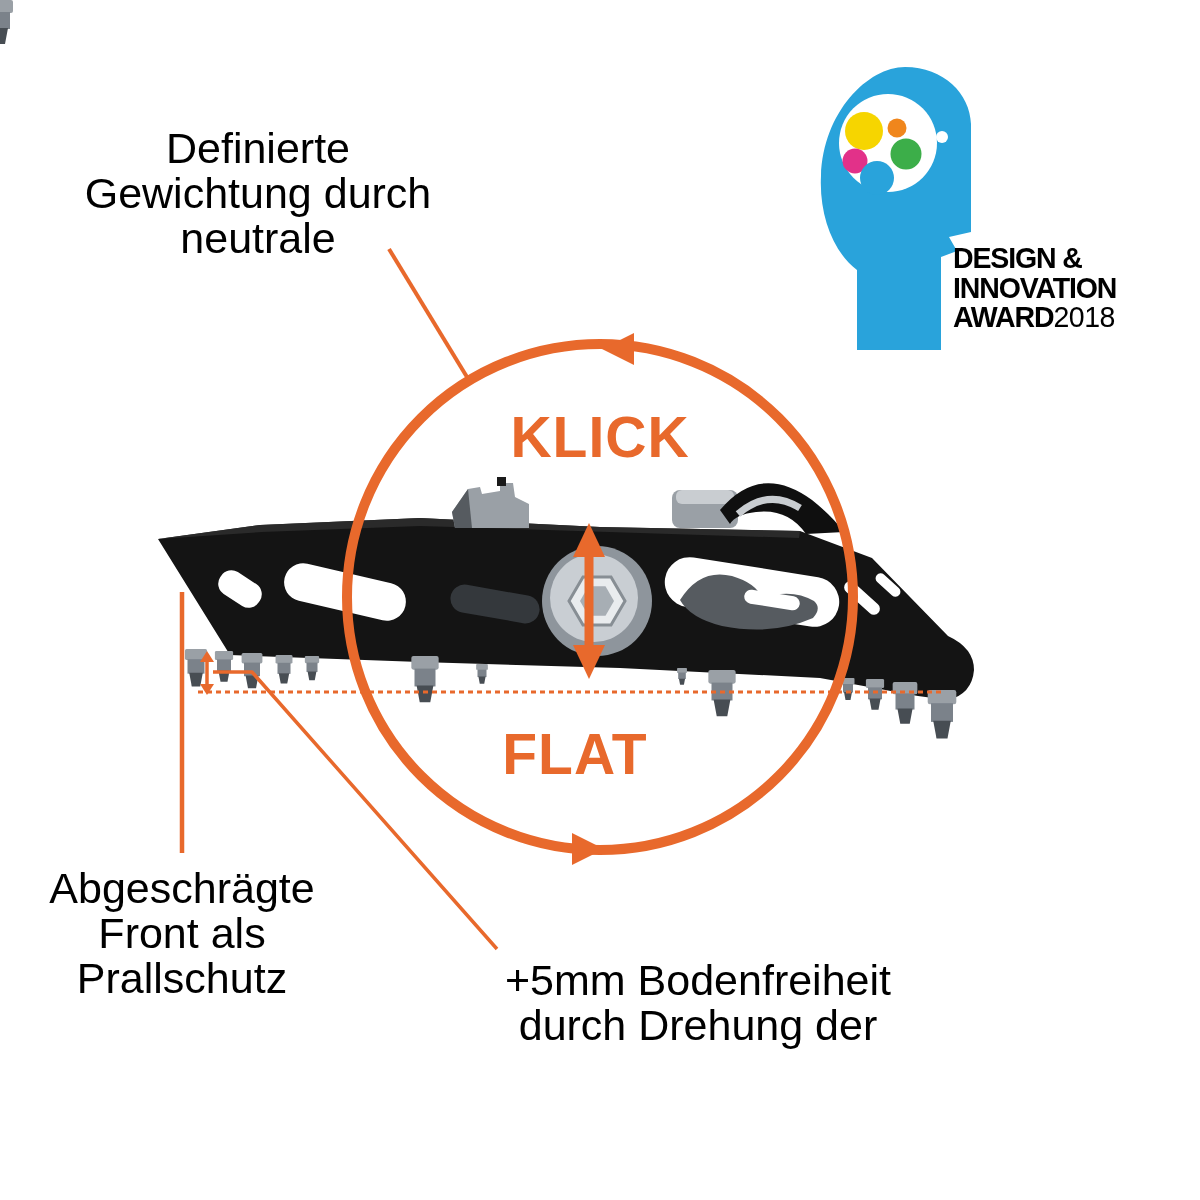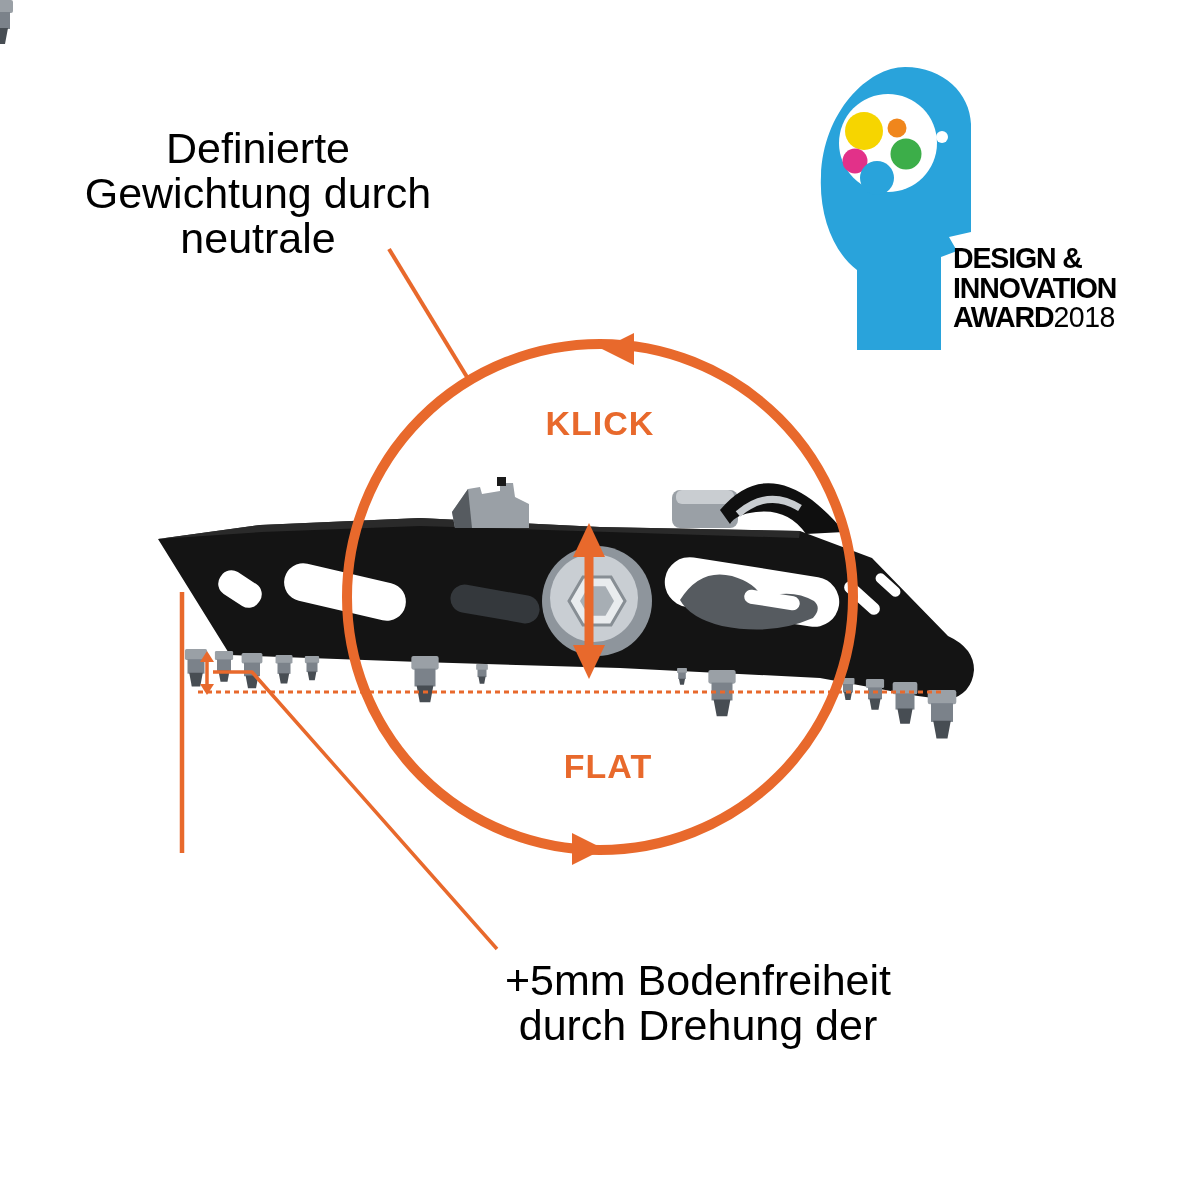--- a/index.html
+++ b/index.html
@@ -7,21 +7,21 @@
     position:relative;width:1130px;height:1200px;background:#fff;overflow:hidden;
     font-family:"Liberation Sans","DejaVu Sans",sans-serif;
   }
   .stage svg{position:absolute;left:0;top:0;}
   .caption{
     position:absolute;color:var(--c-text);text-align:center;
     font-size:43px;line-height:45px;font-weight:400;
   }
   .caption div{white-space:nowrap;}
   .rot-label{
-    position:absolute;color:var(--c-accent);font-weight:bold;font-size:34px;
+    position:absolute;color:var(--c-accent);font-weight:bold;font-size:57px;
     text-align:center;letter-spacing:1px;
   }
   .award-text{
     position:absolute;left:953px;top:243px;color:var(--c-text);
     font-weight:bold;font-size:30px;line-height:29.5px;letter-spacing:-1.2px;
     transform:scale(0.95,1);transform-origin:left top;white-space:nowrap;
   }
   .award-text .year{font-weight:400;letter-spacing:-0.5px;}
   
   .accent-stroke{stroke:var(--c-accent);}
@@ -139,29 +139,34 @@
       <circle cx="942" cy="137" r="6" fill="#ffffff"></circle>
     </g>
   </svg>
 
   <div class="caption" style="left:58px;top:126px;width:400px;">
     <div>Definierte</div>
     <div>Gewichtung durch</div>
     <div>neutrale</div>
   </div>
 
+  <div class="caption" style="left:21px;top:866px;width:322px;">
+    <div>Abgeschrägte</div>
+    <div>Front als</div>
+    <div>Prallschutz</div>
+  </div>
 
   <div class="caption" style="left:448px;top:958px;width:500px;">
     <div>+5mm Bodenfreiheit</div>
     <div>durch Drehung der</div>
   </div>
 
   <div class="rot-label" style="left:450px;top:404px;width:300px;">KLICK</div>
 
-  <div class="rot-label" style="left:458px;top:721px;width:300px;margin-top:26px;">FLAT</div>
+  <div class="rot-label" style="left:425px;top:721px;width:300px;">FLAT</div>
 
   <div class="award-text">
     <div>DESIGN &amp;</div>
     <div>INNOVATION</div>
     <div><span>AWARD</span><span class="year">2018</span></div>
   </div>
 
 </div>
 
 </body></html>

